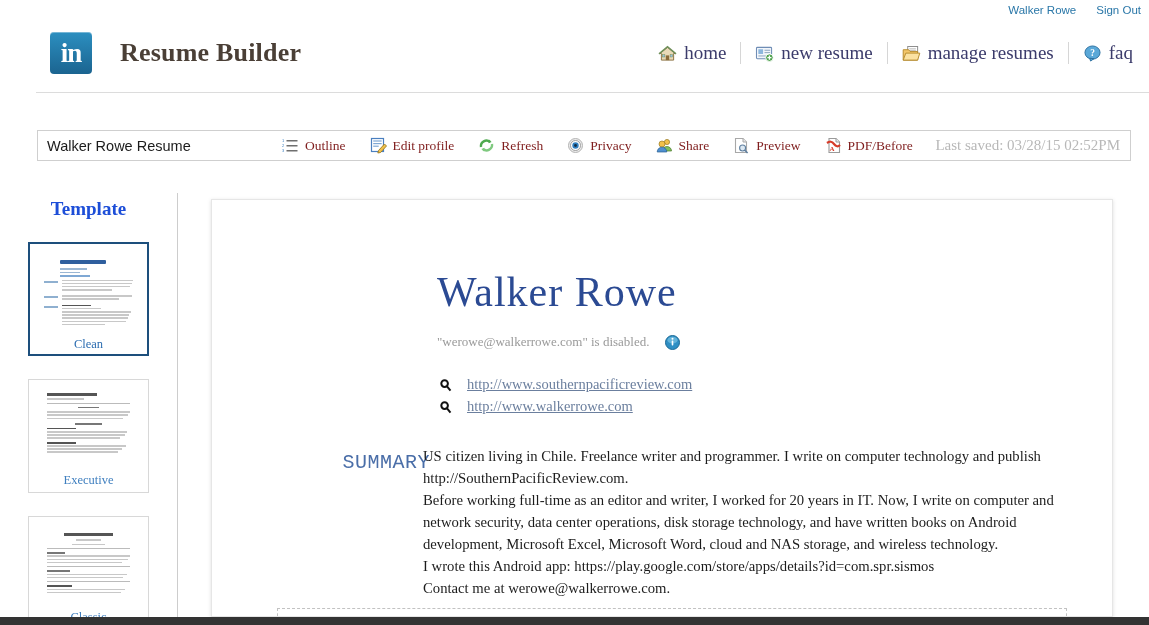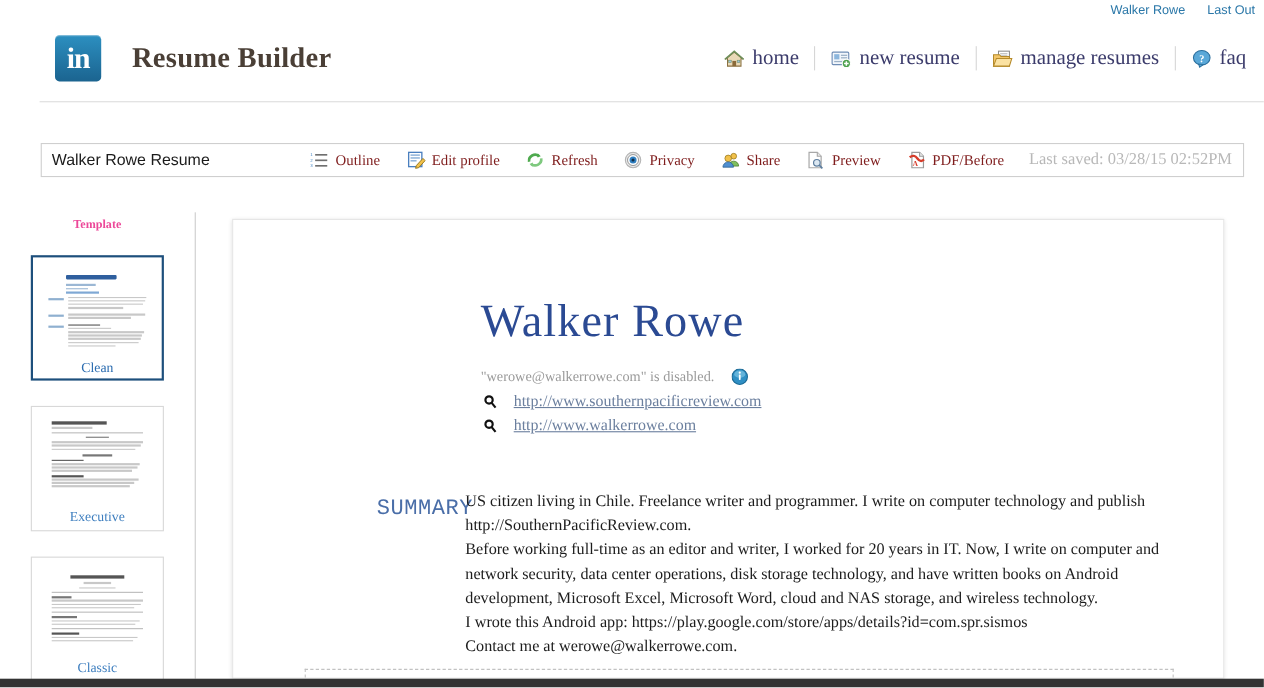--- a/index.html
+++ b/index.html
@@ -79,21 +79,21 @@
   .saved {
     margin-left: auto; padding-right: 10px;
     font-family: "Liberation Serif", serif; font-size: 15px; color: #b8b8b8;
     white-space: nowrap;
   }
 
   
   .sidebar { position: absolute; top: 198px; left: 0; width: 177px; }
   .sidebar-head {
     text-align: center; font-family: "Liberation Serif", serif;
-    font-weight: bold; font-size: 11px; color: #ec4899;
+    font-weight: bold; font-size: 19px; color: #1d4ed8;
   }
   .thumbs { margin-top: 22px; display: flex; flex-direction: column; align-items: center; gap: 23px; }
   .thumb {
     width: 121px; height: 114px; background: #fff;
     border: 1px solid #d8d8d8; cursor: pointer;
     display: flex; flex-direction: column; align-items: center;
     padding: 7px 8px 0 8px;
   }
   .thumb.selected { border: 2px solid #1d4f7c; }
   .thumb-page {
@@ -136,21 +136,21 @@
   }
   .email-note {
     position: absolute; left: 225px; top: 134px;
     display: flex; align-items: center; gap: 16px;
   }
   .email-note .txt {
     font-family: "Liberation Serif", serif; font-size: 13px; color: #9a9a9a;
   }
   .info-ico { width: 15px; height: 15px; display: block; }
 
-  .links { position: absolute; left: 228px; top: 154px; text-align: right; }
+  .links { position: absolute; left: 228px; top: 173px; text-align: right; }
   .link-row { display: flex; align-items: center; gap: 14px; height: 22px; }
   .key-ico { width: 13px; height: 13px; display: block; }
   .link-row a {
     font-family: "Liberation Serif", serif; font-size: 14.5px;
     color: #6b7f9e; text-decoration: underline; cursor: pointer;
   }
 
   .section { position: absolute; left: 0; top: 245px; width: 100%; }
   .sec-label {
     position: absolute; left: 108px; top: 6px; width: 110px; text-align: right;
@@ -175,21 +175,21 @@
     background: #333333;
   }
 </style>
 </head>
 <body>
 
 <div id="page">
 
   <div class="util-links">
     <a>Walker Rowe</a>
-    <a>Last Out</a>
+    <a>Sign Out</a>
   </div>
 
   <div class="masthead">
     <div class="brand">
       <div class="li-logo">
         <span>in</span>
       </div>
       <div class="brand-title">Resume Builder</div>
     </div>
 

